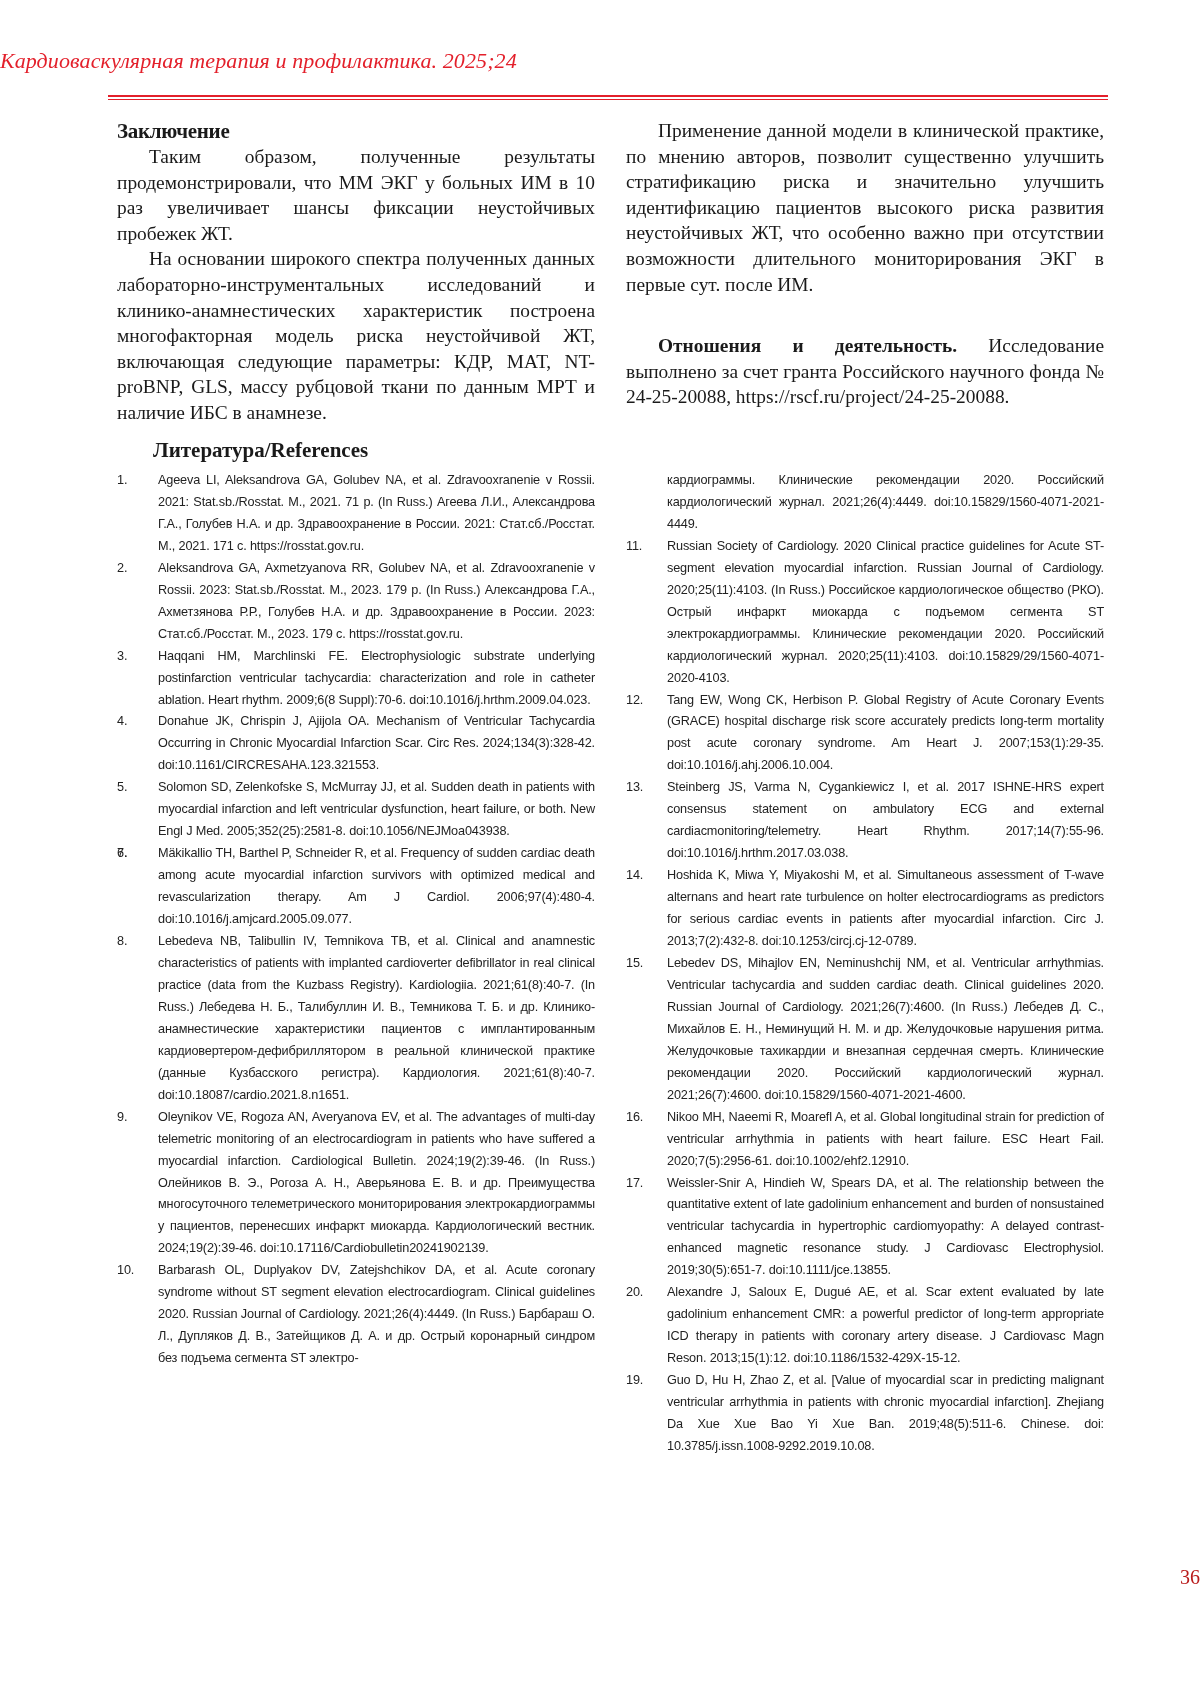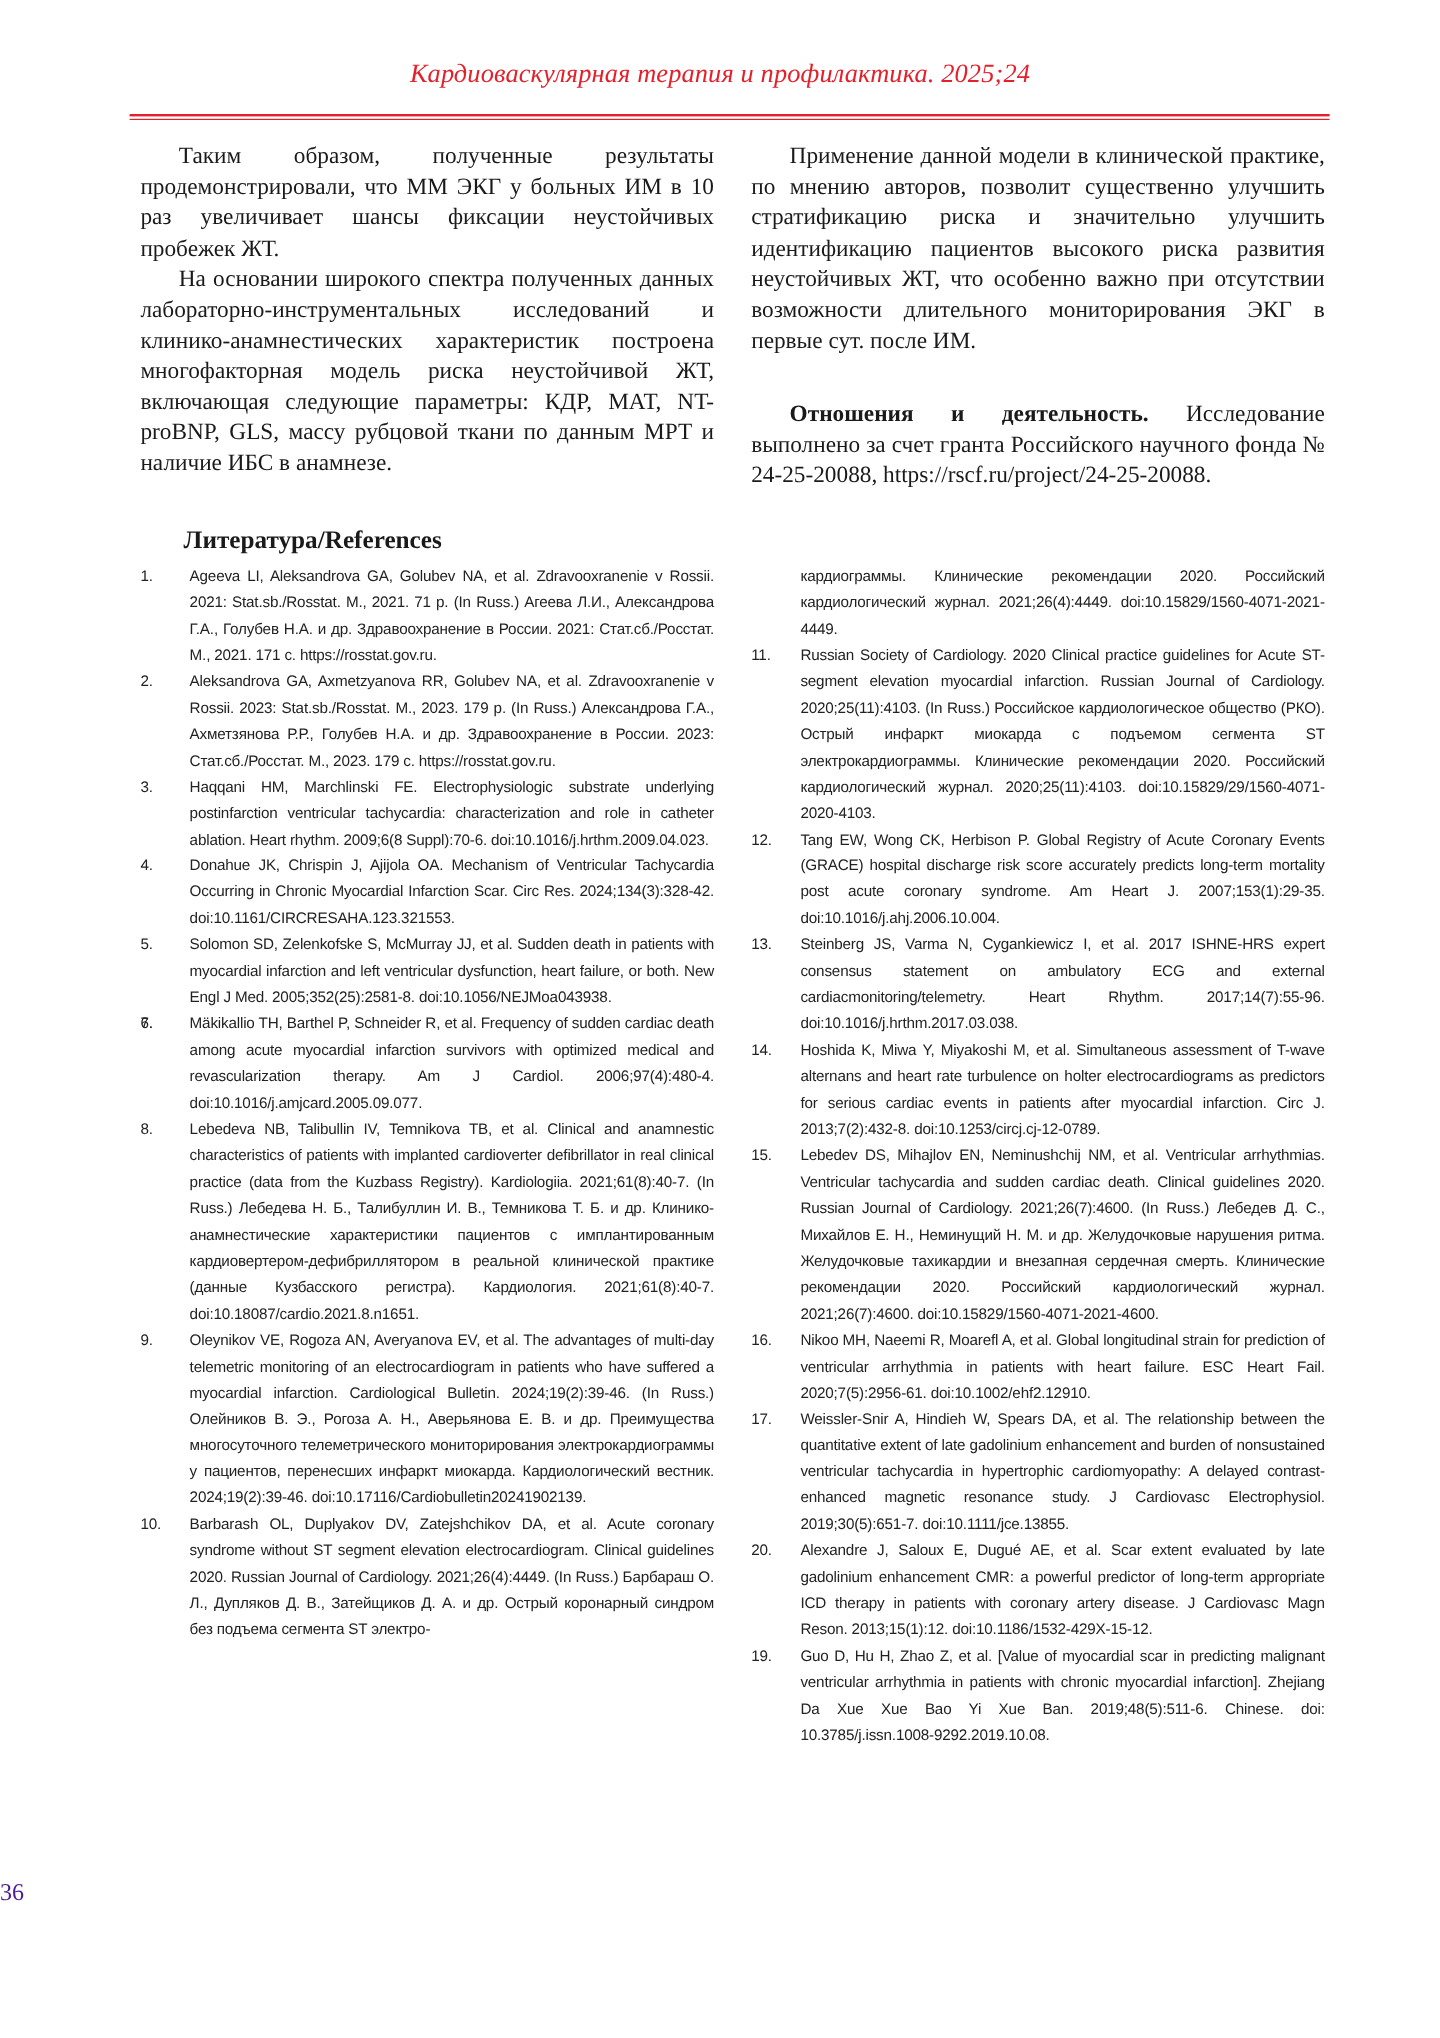--- a/index.html
+++ b/index.html
@@ -1,19 +1,19 @@
 <!DOCTYPE html>
 <html><head>
 <meta charset="utf-8">
 <style>
   * { box-sizing: border-box; margin: 0; padding: 0; }
   html, body { width: 1200px; height: 1698px; background: #ffffff; }
   body { position: relative; color: #1a1a1a; }
   .header {
-    position: absolute; left: 0; top: 48px; width: 1200px; text-align: center;
+    position: absolute; left: 0; top: 48px; width: 1200px; 
     font-family: "Liberation Serif", serif; font-style: italic;
     font-size: 22px; color: #e3202b; letter-spacing: 0.1px;
   }
   .header-rule {
     position: absolute; left: 108px; top: 95px; width: 1000px; height: 5px;
     border-top: 2px solid #e3202b; border-bottom: 1.5px solid #e3202b;
   }
   .col {
     position: absolute; width: 478px;
     font-family: "Liberation Serif", serif; font-size: 19.4px; line-height: 25.6px;
@@ -35,31 +35,32 @@
   .refs {
     position: absolute; width: 478px; list-style: none;
     font-family: "Liberation Sans", sans-serif; font-size: 12.7px; line-height: 21.95px;
     color: #222;
   }
   .refs-left { left: 117px; top: 470px; }
   .refs-right { left: 626px; top: 470px; }
   .ref { position: relative; padding-left: 41px; text-align: justify; letter-spacing: -0.15px; }
   .ref-num { position: absolute; left: 0; top: 0; }
   .page-num {
-    position: absolute; left: 0; top: 1566px; width: 1200px; text-align: left;
-    font-family: "Liberation Serif", serif; font-size: 20px; color: #4c1d95;
+    position: absolute; left: 0; top: 1566px; width: 1200px; text-align: right;
+    font-family: "Liberation Serif", serif; font-size: 20px; color: #b91c1c;
   }
 </style>
 </head>
 <body>
 
 <div class="header">Кардиоваскулярная терапия и профилактика. 2025;24</div>
 <div class="header-rule"></div>
 
 <div class="col col-left">
+  <div class="h2">Заключение</div>
   <p class="para">Таким образом, полученные результаты продемонстрировали, что ММ ЭКГ у больных ИМ в 10 раз увеличивает шансы фиксации неустойчивых пробежек ЖТ.</p>
   <p class="para">На основании широкого спектра полученных данных лабораторно-инструментальных исследований и клинико-анамнестических характеристик построена многофакторная модель риска неустойчивой ЖТ, включающая следующие параметры: КДР, МАТ, NT-proBNP, GLS, массу рубцовой ткани по данным МРТ и наличие ИБС в анамнезе.</p>
 </div>
 
 <div class="col col-right">
   <p class="para">Применение данной модели в клинической практике, по мнению авторов, позволит существенно улучшить стратификацию риска и значительно улучшить идентификацию пациентов высокого риска развития неустойчивых ЖТ, что особенно важно при отсутствии возможности длительного мониторирования ЭКГ в первые сут. после ИМ.</p>
   <p class="para para-gap"><span class="bold-lead">Отношения и деятельность.</span><span> Исследование выполнено за счет гранта Российского научного фонда № 24-25-20088, https://rscf.ru/project/24-25-20088.</span></p>
 </div>
 
 <div class="refs-title">Литература/References</div>

